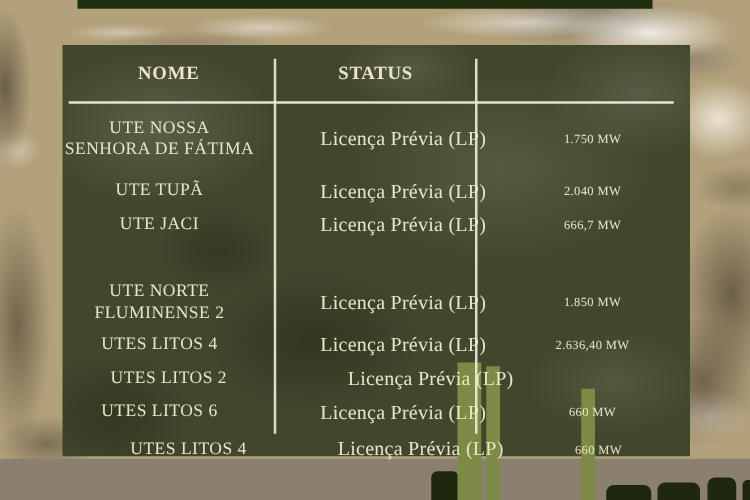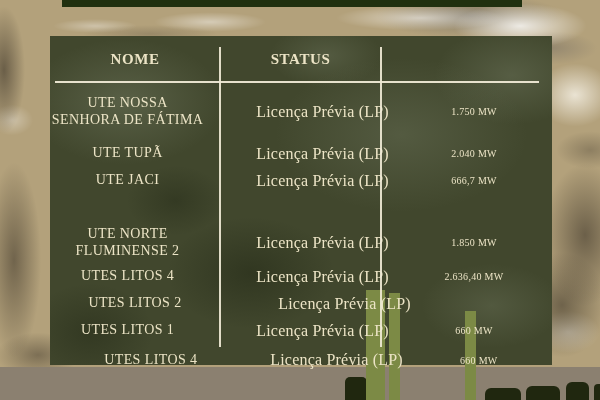--- a/index.html
+++ b/index.html
@@ -146,21 +146,21 @@
     <div class="cell status c2">Licença Prévia (LP)</div>
     <div class="cell cap c3">2.636,40 MW</div>
   </div>
 
   <div class="trow">
     <div class="cell nome c1">UTES LITOS 2</div>
     <div class="cell status c2">Licença Prévia (LP)</div>
   </div>
 
   <div class="trow">
-    <div class="cell nome c1">UTES LITOS 1</div>
+    <div class="cell nome c1">UTES LITOS 6</div>
     <div class="cell status c2">Licença Prévia (LP)</div>
     <div class="cell cap c3">660 MW</div>
   </div>
 
   <div class="trow">
     <div class="cell nome c1">UTES LITOS 4</div>
     <div class="cell status c2">Licença Prévia (LP)</div>
     <div class="cell cap c3">660 MW</div>
   </div>
 </div>

